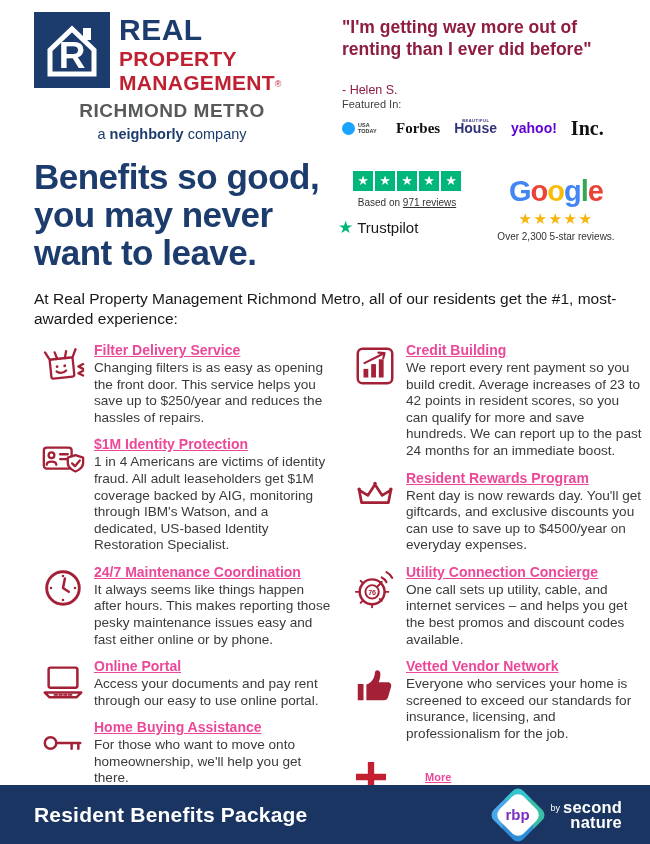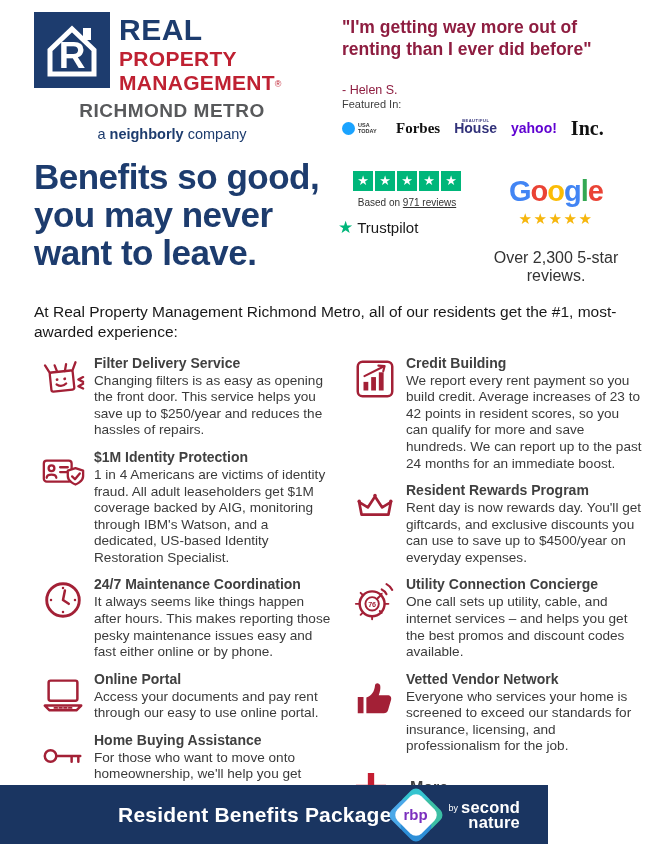--- a/index.html
+++ b/index.html
@@ -45,42 +45,42 @@
   .tp-star::before{content:"★";}
   .tp-basedon{font-size:10px;color:#333;}
   .tp-basedon .u{text-decoration:underline;}
   .tp-brand{margin-top:9px;font-size:15px;font-weight:normal;color:#191919;display:flex;align-items:center;justify-content:flex-start;gap:4px;}
   .tp-brand-star{color:#00b67a;font-size:17px;}
   .tp-brand-star::before{content:"★";}
   .gg-col{width:136px;text-align:center;padding-top:13px;}
   .gg-word{font-size:29px;font-weight:bold;letter-spacing:-1px;line-height:1;}
   .gg-stars{margin-top:4px;font-size:15px;letter-spacing:1.5px;color:#f6b60d;}
   .gg-star::before{content:"★";}
-  .gg-caption{font-size:16px;color:#333;margin-top:21px;}
+  .gg-caption{font-size:10px;color:#333;margin-top:3px;}
 
   
   .intro{padding:0 34px;margin-top:17px;font-size:15.5px;line-height:1.28;color:#181818;width:585px;}
 
   
   .benefits{display:flex;padding:13px 18px 0 32px;gap:12px;}
   .bcol{width:300px;}
   .benefit{display:flex;gap:8px;margin-bottom:10px;}
   .icon-box{flex:0 0 54px;display:flex;justify-content:flex-end;padding-top:1px;color:#a32036;}
   .bicon{width:46px;height:46px;}
   .btext{width:246px;}
-  .btitle{font-size:14px;font-weight:bold;color:#404040;margin-bottom:2px;}
+  .btitle{font-size:14px;font-weight:bold;color:#ec4899;margin-bottom:2px;text-decoration:underline;}
   .bdesc{font-size:13.6px;color:#3b3b3b;line-height:1.22;}
   .benefit-more{display:flex;align-items:center;gap:12px;margin-top:14px;}
-  .benefit-more .btitle{font-size:16px;margin:0;}
+  .benefit-more .btitle{font-size:11px;margin:15px;}
   .plus-wrap{flex:0 0 54px;display:flex;justify-content:center;color:#c41e31;}
 
   
-  .footer{position:absolute;left:0;bottom:0;width:548px;height:59px;background:#1a3561;
-          display:flex;align-items:center;justify-content:flex-end;
-          padding:0 28px 0 18px;box-sizing:border-box;}
+  .footer{position:absolute;left:0;bottom:0;width:650px;height:59px;background:#1a3561;
+          display:flex;align-items:center;justify-content:space-between;
+          padding:0 28px 0 34px;box-sizing:border-box;}
   .footer-title{color:#fff;font-size:21px;font-weight:bold;letter-spacing:.2px;}
   .footer-logo{display:flex;align-items:center;gap:9px;}
   .rbp-badge{position:relative;width:48px;height:48px;}
   .petal{position:absolute;width:26px;height:26px;border-radius:7px;transform:rotate(45deg);}
   .petal.p-top{left:11px;top:0;background:#35c4cf;}
   .petal.p-left{left:0;top:11px;background:#4aa8e8;}
   .petal.p-right{left:22px;top:11px;background:#3bbfa4;}
   .petal.p-bottom{left:11px;top:22px;background:#2d8fd8;}
   .rbp-diamond{position:absolute;left:7px;top:7px;width:34px;height:34px;background:#fff;
                border-radius:8px;transform:rotate(45deg);}

